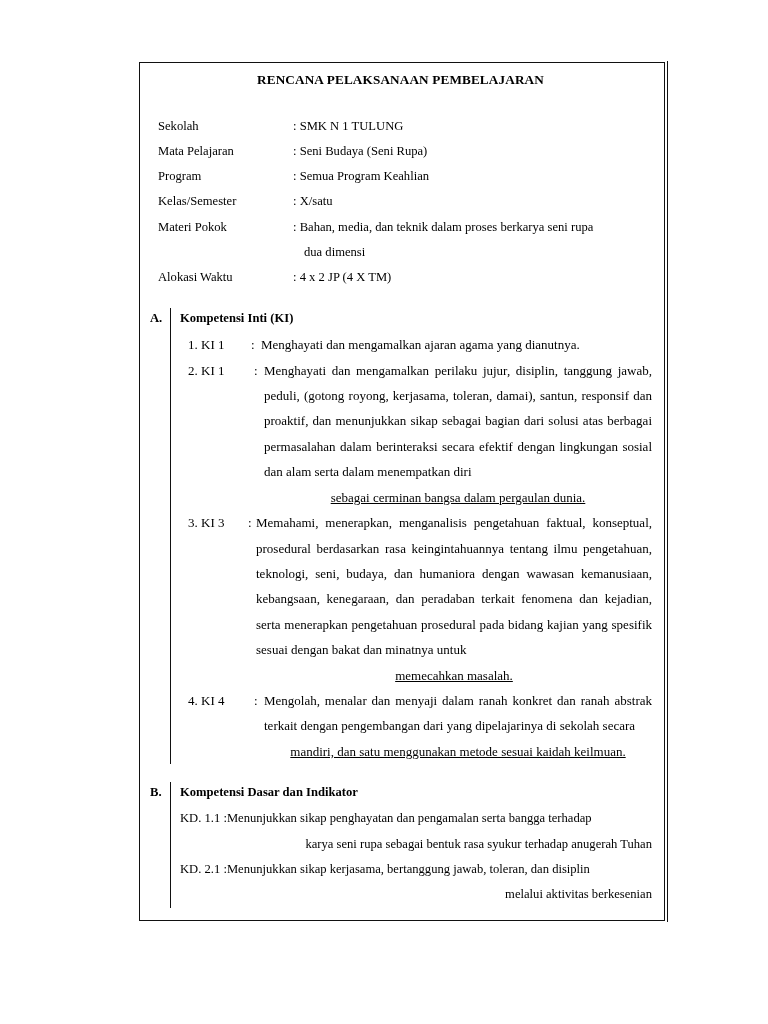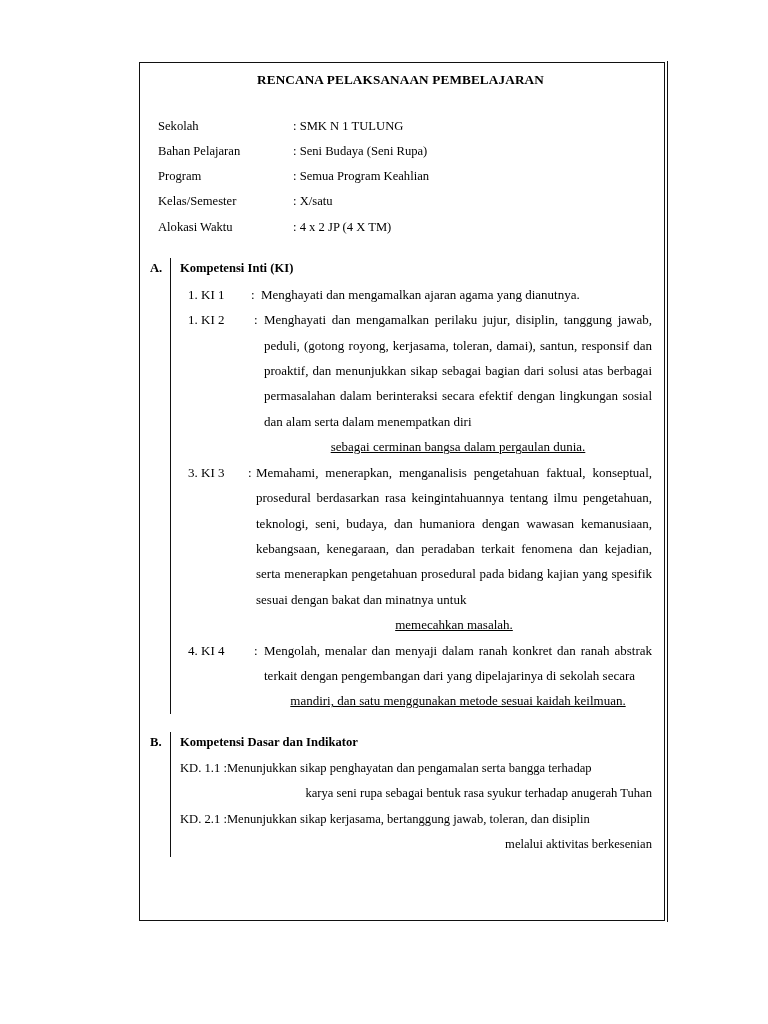--- a/index.html
+++ b/index.html
@@ -178,51 +178,58 @@
 
       <div class="doc-title">RENCANA PELAKSANAAN PEMBELAJARAN</div>
 
       <table class="identity">
         <tbody>
           <tr>
             <td class="lab">Sekolah</td>
             <td class="val">: SMK N 1 TULUNG</td>
           </tr>
           <tr>
-            <td class="lab">Bahan Pelajaran</td>
+            <td class="lab">Mata Pelajaran</td>
             <td class="val">: Seni Budaya (Seni Rupa)</td>
           </tr>
           <tr>
             <td class="lab">Program</td>
             <td class="val">: Semua Program Keahlian</td>
           </tr>
           <tr>
             <td class="lab">Kelas/Semester</td>
             <td class="val">: X/satu</td>
+          </tr>
+          <tr>
+            <td class="lab">Materi Pokok</td>
+            <td class="val">
+              <span>: Bahan, media, dan teknik dalam proses berkarya seni rupa</span>
+              <span class="cont">dua dimensi</span>
+            </td>
           </tr>
           <tr>
             <td class="lab">Alokasi Waktu</td>
             <td class="val">: 4 x 2 JP (4 X TM)</td>
           </tr>
         </tbody>
       </table>
 
       <div class="section">
         <div class="section-letter">A.</div>
         <div class="section-body">
           <div class="section-heading">Kompetensi Inti (KI)</div>
 
           <div class="ki-item">
             <span class="ki-num lbl-ki1">1. KI 1</span>
             <span class="ki-num" style="width:10px">:</span>
             <span class="ki-text">Menghayati dan mengamalkan  ajaran agama yang dianutnya.</span>
           </div>
 
           <div class="ki-item">
-            <span class="ki-num lbl-ki2">1. KI 2</span>
+            <span class="ki-num lbl-ki2">2. KI 1</span>
             <span class="ki-num" style="width:10px">:</span>
             <span class="ki-text">
               <span>Menghayati dan  mengamalkan  perilaku jujur, disiplin, tanggung jawab, peduli, (gotong royong, kerjasama, toleran, damai), santun, responsif  dan proaktif,  dan menunjukkan sikap sebagai bagian dari solusi atas berbagai permasalahan dalam berinteraksi secara efektif dengan lingkungan sosial dan alam serta dalam menempatkan diri</span>
               <span class="lastline" style="display:block">sebagai cerminan bangsa dalam pergaulan dunia.</span>
             </span>
           </div>
 
           <div class="ki-item">
             <span class="ki-num lbl-ki3">3. KI 3</span>
             <span class="ki-num" style="width:8px">:</span>

